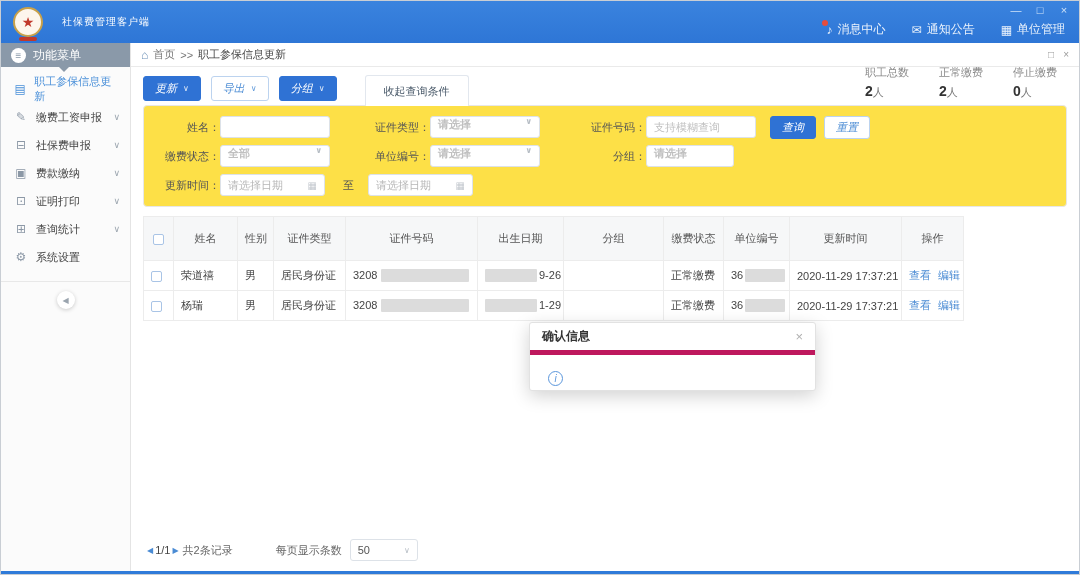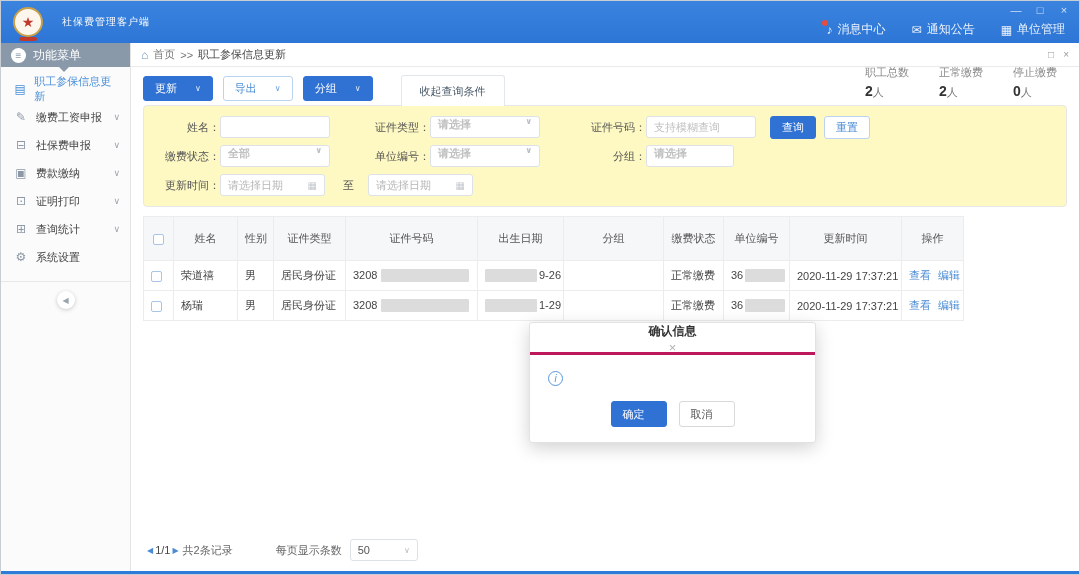--- a/index.html
+++ b/index.html
@@ -36,33 +36,33 @@
   
   .main { flex:1; display:flex; flex-direction:column; background:#fff; min-width:0; }
   .breadcrumb { height:24px; border-bottom:1px solid #eaeaea; display:flex; align-items:center; gap:5px; padding:0 10px; font-size:11px; color:#777; flex-shrink:0; }
   .breadcrumb .home-icon { color:#6f93b8; font-size:12px; }
   .breadcrumb .current { color:#444; }
   .pane-controls { margin-left:auto; display:flex; gap:9px; color:#9a9a9a; font-size:10px; }
   .pane-controls span { cursor:pointer; }
   .content { position:relative; flex:1; padding:6px 12px 0; }
   
   .toolbar { display:flex; align-items:flex-end; height:32px; }
-  .btn { height:25px; border-radius:3px; font-size:11px; display:inline-flex; align-items:center; justify-content:space-between; gap:18px; padding:0 11px; cursor:pointer; }
+  .btn { height:25px; border-radius:3px; font-size:11px; display:inline-flex; align-items:center; justify-content:flex-end; gap:6px; padding:0 11px; cursor:pointer;font-style:italic; }
   .btn .chev { font-size:8px; opacity:.85; }
   .btn-primary { background:#2f72d4; color:#fff; border:1px solid #2f72d4; }
   .btn-outline { background:#fff; color:#4a8bd4; border:1px solid #bcd3ef; }
   .toolbar .btn { margin-right:10px; margin-bottom:4px; }
   .collapse-tab { margin-left:18px; height:31px; padding:0 18px; border:1px solid #e2e7ee; border-bottom:none; border-radius:3px 3px 0 0; background:#fff; display:flex; align-items:center; font-size:11px; color:#4a5a6a; cursor:pointer; position:relative; z-index:2; margin-bottom:-1px; }
   
   .stats { position:absolute; right:22px; top:-2px; display:flex; gap:30px; }
   .stat .s-label { font-size:11px; color:#888; }
   .stat .s-value { font-size:14px; font-weight:bold; color:#333; margin-top:3px; }
   .stat .s-unit { font-size:11px; font-weight:normal; color:#777; }
   
-  .panel { border:1px solid #e7e7e7; border-radius:4px; padding:9px 6px 9px 14px; position:relative; z-index:1; background:#fef9c3; }
+  .panel { border:1px solid #e7e7e7; border-radius:4px; padding:9px 6px 9px 14px; position:relative; z-index:1; background:#fde047; }
   .f-row { display:flex; align-items:center; height:24px; margin-bottom:5px; }
   .f-row:last-child { margin-bottom:0; }
   .f-label { font-size:11px; color:#555; text-align:right; flex-shrink:0; }
   .w-l1 { width:62px; } .w-l2 { width:78px; } .w-l3 { width:84px; }
   .f-input, .f-select, .f-date { height:22px; border:1px solid #dde2e8; border-radius:3px; background:#fff; font-size:11px; padding:0 7px; color:#444; }
   .f-input { width:110px; }
   .f-input::placeholder { color:#c0c0c0; }
   .f-select { display:flex; align-items:flex-start; justify-content:space-between; color:#c0c0c0; width:110px; cursor:pointer;font-weight:bold; }
   .f-select .chev { color:#b5bcc4; font-size:8px; }
   .f-date { display:flex; align-items:center; justify-content:space-between; color:#b7b7b7; width:105px; cursor:pointer; }
@@ -83,21 +83,21 @@
   
   .pagination { position:absolute; left:14px; bottom:12px; display:flex; align-items:center; font-size:11px; color:#666; }
   .pg-arrow { color:#4a8bd4; font-size:8px; cursor:pointer; margin:0 2px; }
   .pg-num { color:#444; }
   .pg-total { margin-left:2px; }
   .per-page-label { margin-left:43px; }
   .per-page { margin-left:8px; width:68px; height:22px; border:1px solid #dde2e8; border-radius:3px; display:flex; align-items:center; justify-content:space-between; padding:0 7px; color:#555; cursor:pointer; }
   .per-page .chev { color:#b5bcc4; font-size:8px; }
   
   .modal { position:absolute; left:398px; top:255px; width:287px; background:#fff; border:1px solid #e2e2e2; border-radius:3px; box-shadow:0 5px 18px rgba(0,0,0,.18); z-index:10; }
-  .modal-header { height:32px; display:flex; align-items:center; justify-content:space-between; padding:0 12px; border-bottom:3px solid #be185d;flex-direction:column; }
+  .modal-header { height:32px; display:flex; align-items:center; justify-content:space-between; padding:0 12px; border-bottom:5px solid #be185d; }
   .modal-title { font-size:12px; color:#333; font-weight:bold; }
   .modal-close { color:#b0b0b0; font-size:13px; cursor:pointer; }
   .modal-body { display:flex; gap:9px; padding:14px 16px 4px 18px; }
   .info-icon { width:15px; height:15px; border:1px solid #5a96dc; border-radius:50%; color:#5a96dc; font-size:10px; font-style:italic; display:flex; align-items:center; justify-content:center; flex-shrink:0; margin-top:2px; }
   .modal-msg { font-size:11px; color:#444; line-height:1.75; }
   .modal-footer { display:flex; justify-content:center; gap:12px; padding:11px 0 15px; }
   .modal-footer .btn { height:26px; min-width:56px; }
   .btn-plain { background:#fff; color:#555; border:1px solid #d9d9d9; }
   
   .bottombar { position:absolute; left:0; right:0; bottom:0; height:3px; background:#2f7bd9; }
@@ -345,23 +345,19 @@
       </div>
 
       <div class="modal">
         <div class="modal-header">
           <span class="modal-title">确认信息</span>
           <span class="modal-close">×</span>
         </div>
         <div class="modal-body">
           <span class="info-icon">i</span>
         </div>
-        <div class="modal-footer">
-          <div class="btn btn-primary">确定</div>
-          <div class="btn btn-plain">取消</div>
-        </div>
       </div>
 
     </div>
   </div>
 </div>
 
 <div class="bottombar"></div>
 
 </body></html>

